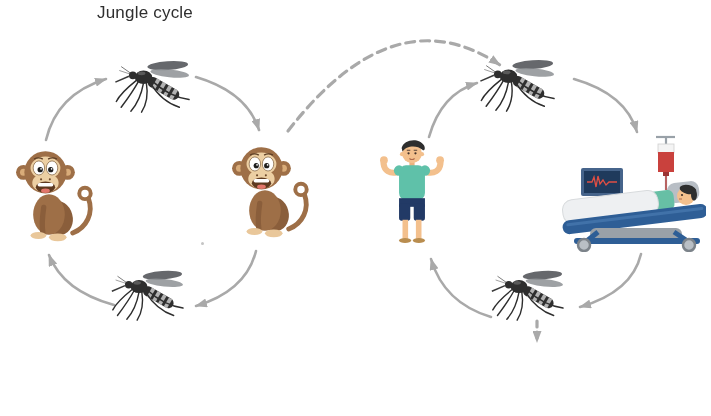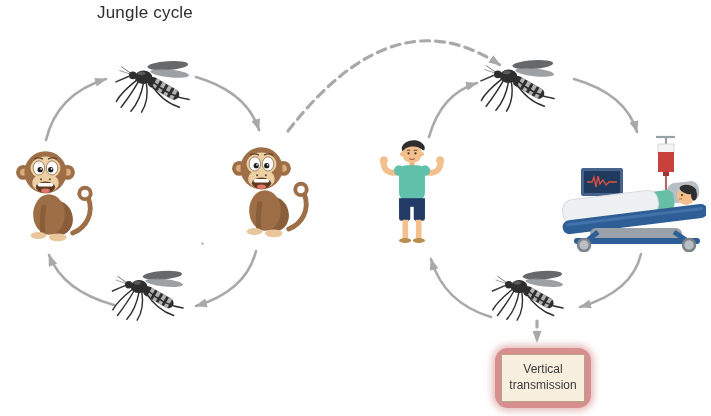--- a/index.html
+++ b/index.html
@@ -237,21 +237,15 @@
     <svg viewBox="0 0 148 120">
         <use href="#sym-hospital"></use>
       </svg>
   </div>
   <div class="ico" style="left:490px;top:263px;width:88px;height:62px">
     <svg viewBox="0 0 94 66">
         <use href="#sym-mosquito"></use>
       </svg>
   </div>
 
-  <div class="vt-box">
-    <div class="vt-inner">
-      <span>Vertical</span>
-      <span>transmission</span>
-    </div>
-  </div>
 
   <div class="stray-dot"></div>
 </div>
 
 </body></html>

